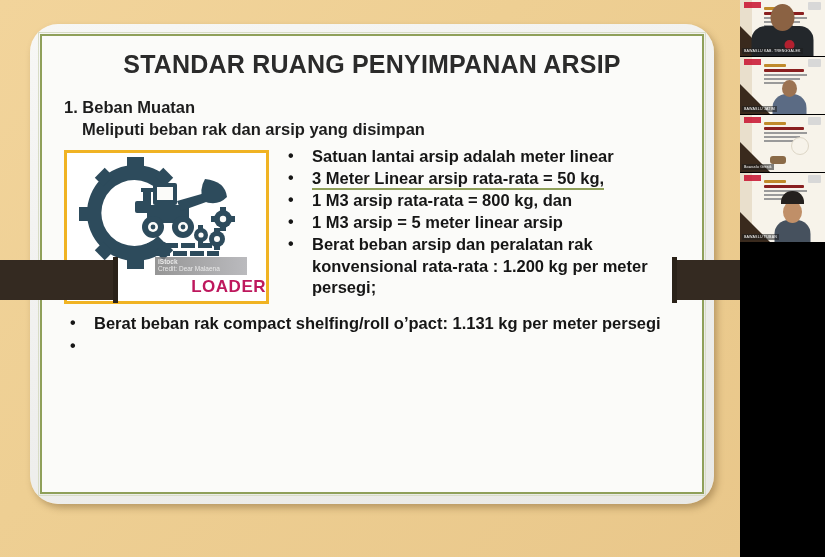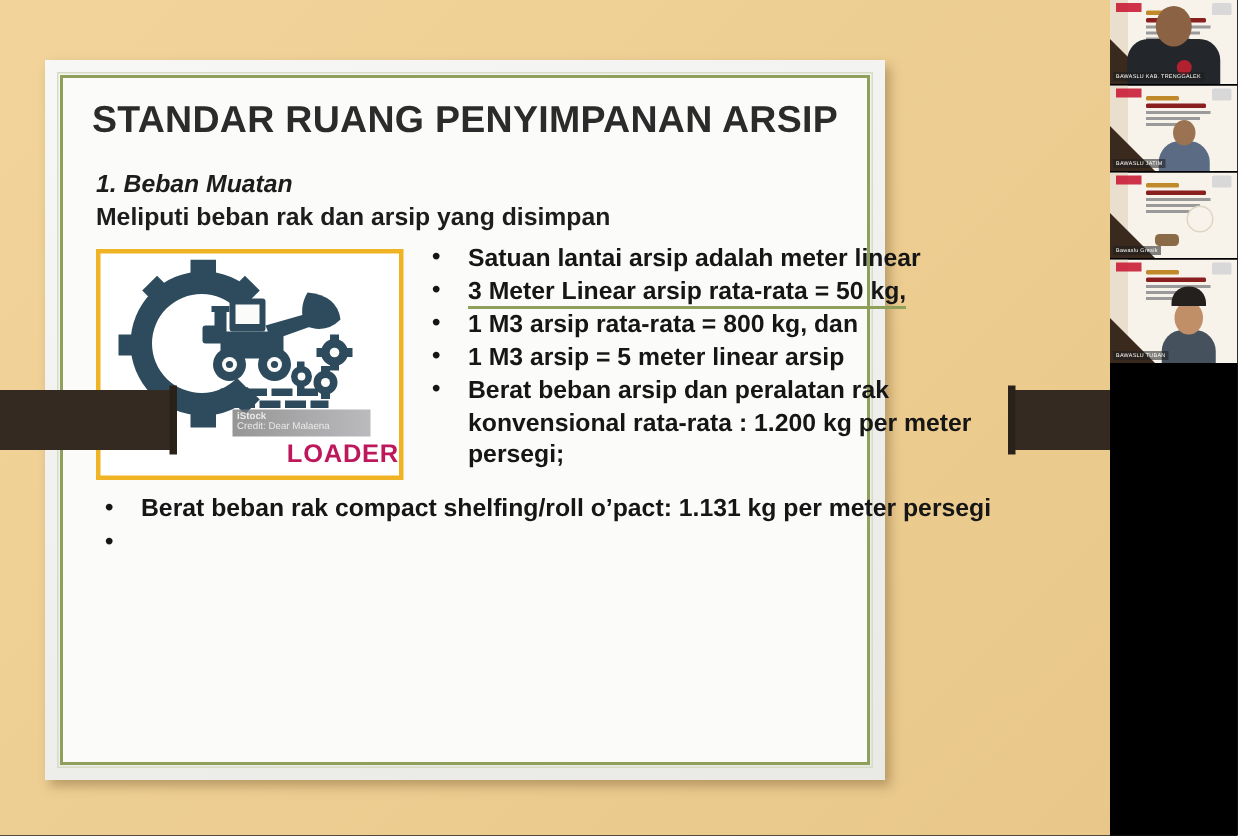--- a/index.html
+++ b/index.html
@@ -5,35 +5,35 @@
   html,body{margin:0;padding:0;background:#000;}
   body{width:825px;height:557px;overflow:hidden;font-family:"Liberation Sans",sans-serif;}
   #stage{position:relative;width:825px;height:557px;background:#000;overflow:hidden;}
 
   
   #share{position:absolute;left:0;top:0;width:740px;height:557px;
          background:linear-gradient(135deg,#f2d49b 0%,#eecf93 40%,#e9c78a 100%);
          overflow:hidden;}
 
   
-  #slide{position:absolute;left:30px;top:40px;width:560px;height:480px;
+  #slide{position:absolute;left:30px;top:24px;width:684px;height:480px;
          background:linear-gradient(160deg,#f7f7f5 0%,#efefed 55%,#e9e9e6 100%);
-         box-shadow:3px 4px 7px rgba(90,60,20,.35);}
+         box-shadow:3px 4px 7px rgba(90,60,20,.35);border-radius:28px;}
   #slide-inner{position:absolute;left:10px;top:10px;right:10px;bottom:10px;
          border:2px solid #8fa05a;background:#fbfbf9;}
   #slide-inner:before{content:"";position:absolute;left:-4px;top:-4px;right:-4px;bottom:-4px;
          border:1px solid #d8dcc6;}
 
   .slide-title{position:absolute;left:0;right:0;top:14px;text-align:center;
         font-size:25px;font-weight:bold;letter-spacing:.2px;color:#2b2b2b;
         font-family:"Liberation Sans",sans-serif;}
 
   .lead{position:absolute;left:22px;font-weight:bold;color:#1d1d1d;font-size:16.5px;}
-  .lead.l1{top:62px;font-style:italic;}
-  .lead.l2{top:84px;}
+  .lead.l1{top:62px;}
+  .lead.l2{top:84px;margin-left:18px;}
 
   
   #pic-card{position:absolute;left:22px;top:114px;width:205px;height:154px;
         background:#ffffff;border:3px solid #f0b323;box-sizing:border-box;overflow:hidden;}
   #pic-svg{position:absolute;left:50%;top:4px;transform:translateX(-50%);}
   .pic-label{position:absolute;left:0;right:0;bottom:4px;text-align:right;
         font-size:17px;font-weight:bold;color:#be185d;letter-spacing:.5px;}
   .wm{position:absolute;left:88px;top:104px;width:92px;height:18px;
         background:linear-gradient(90deg,rgba(120,120,120,.78),rgba(150,150,155,.65));}
   .wm i{position:absolute;left:3px;top:1px;font-style:normal;font-size:6.5px;color:#e9e9e9;font-weight:bold;}

